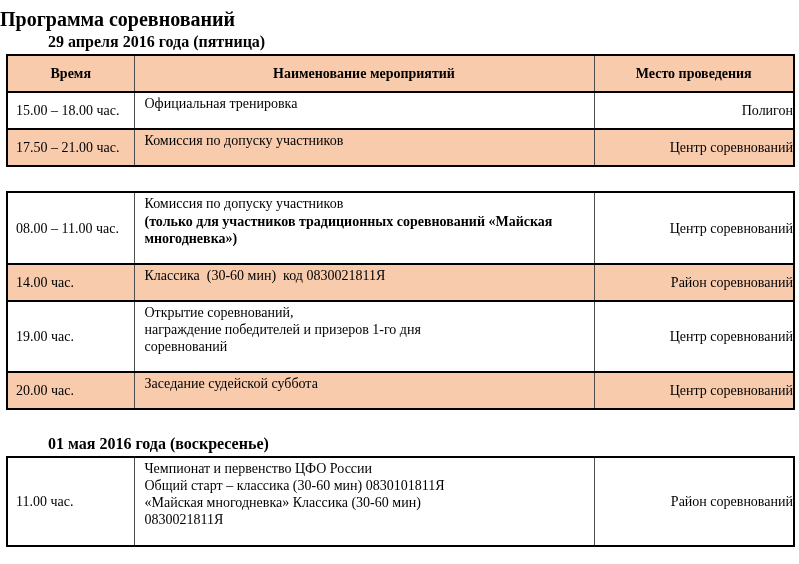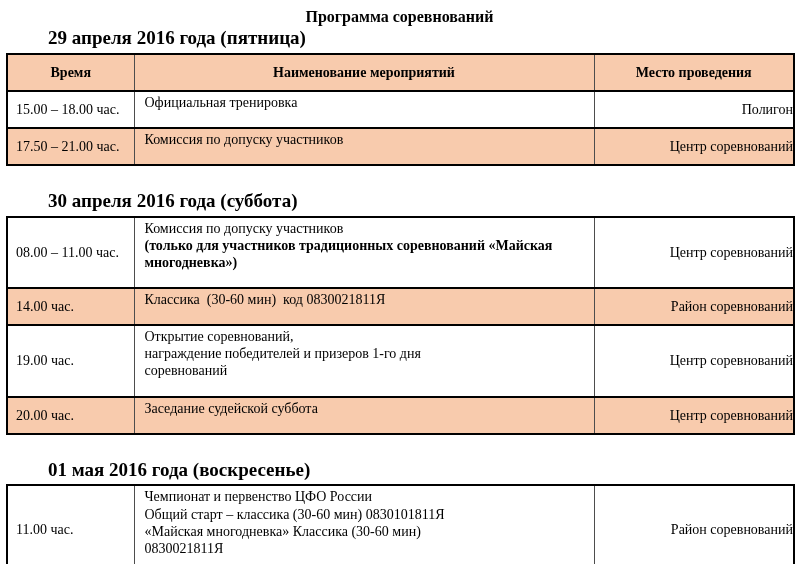--- a/index.html
+++ b/index.html
@@ -10,28 +10,27 @@
   *{margin:0;padding:0;box-sizing:border-box;}
   html,body{background:#ffffff;}
   body{
     width:799px;height:564px;
     font-family:"Liberation Serif","DejaVu Serif",serif;
     color:#000;
     overflow:hidden;
   }
   .page{width:799px;height:564px;position:relative;padding-top:7px;}
   .doc-title{
-    text-align:center;
     font-weight:bold;
-    font-size:16px;
+    font-size:20px;
     line-height:1.2;
   }
   .date-heading{
     font-weight:bold;
-    font-size:19px;
+    font-size:16px;
     line-height:1.2;
     margin:1px 0 3px 48px;
   }
   .section-gap{margin-top:24px;}
   table.schedule{
     border-collapse:collapse;
     table-layout:fixed;
     width:787px;
     margin-left:6px;
   }
@@ -91,21 +90,20 @@
       <tr class="shaded">
         <td class="time">17.50 – 21.00 час.</td>
         <td class="event"><span>Комиссия по допуску участников</span></td>
         <td class="venue">Центр соревнований</td>
       </tr>
     </tbody>
       </table>
   </div>
 
   <div class="section-gap">
-    <div class="date-heading">30 апреля 2016 года (суббота)</div>
     <table class="schedule">
       <colgroup>
           <col class="c-time">
           <col class="c-event">
           <col class="c-venue">
         </colgroup>
       <tbody>
           <tr>
         <td class="time">08.00 – 11.00 час.</td>
         <td class="event"><span>Комиссия по допуску участников

